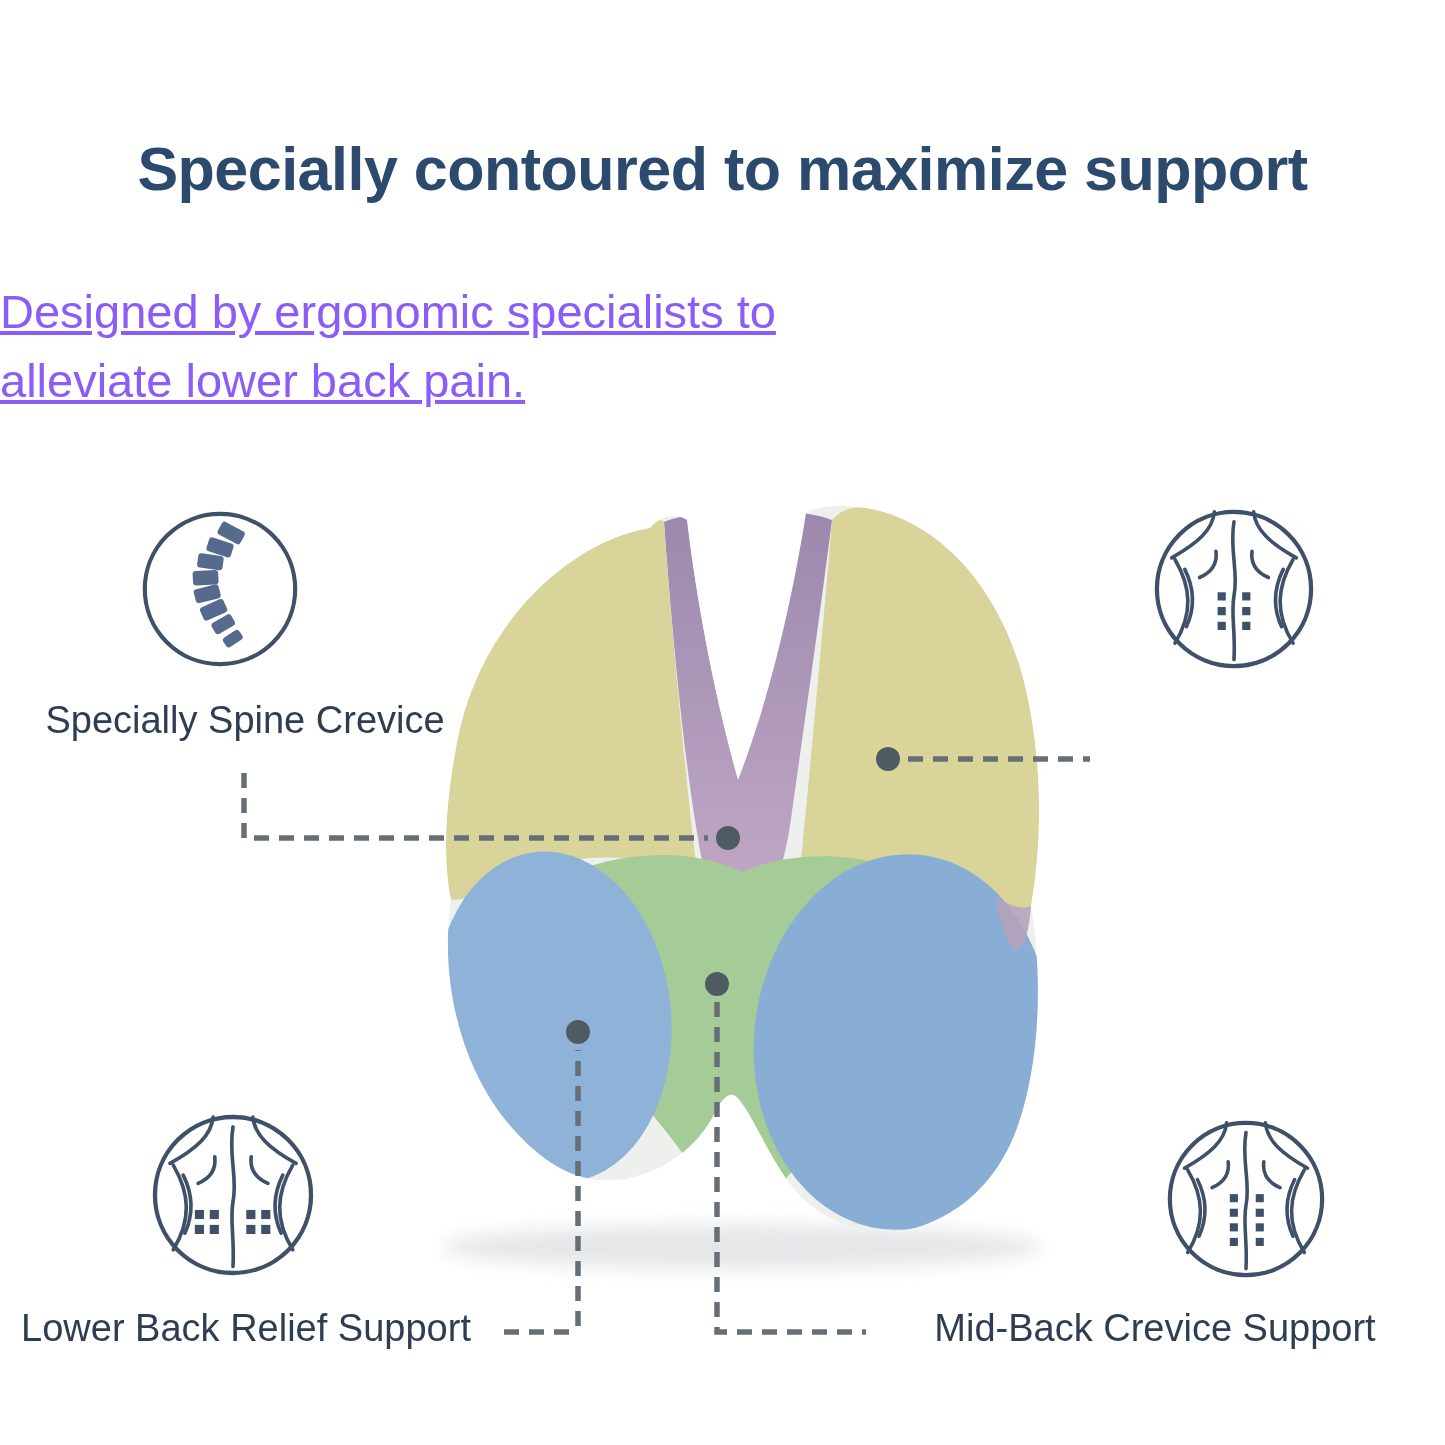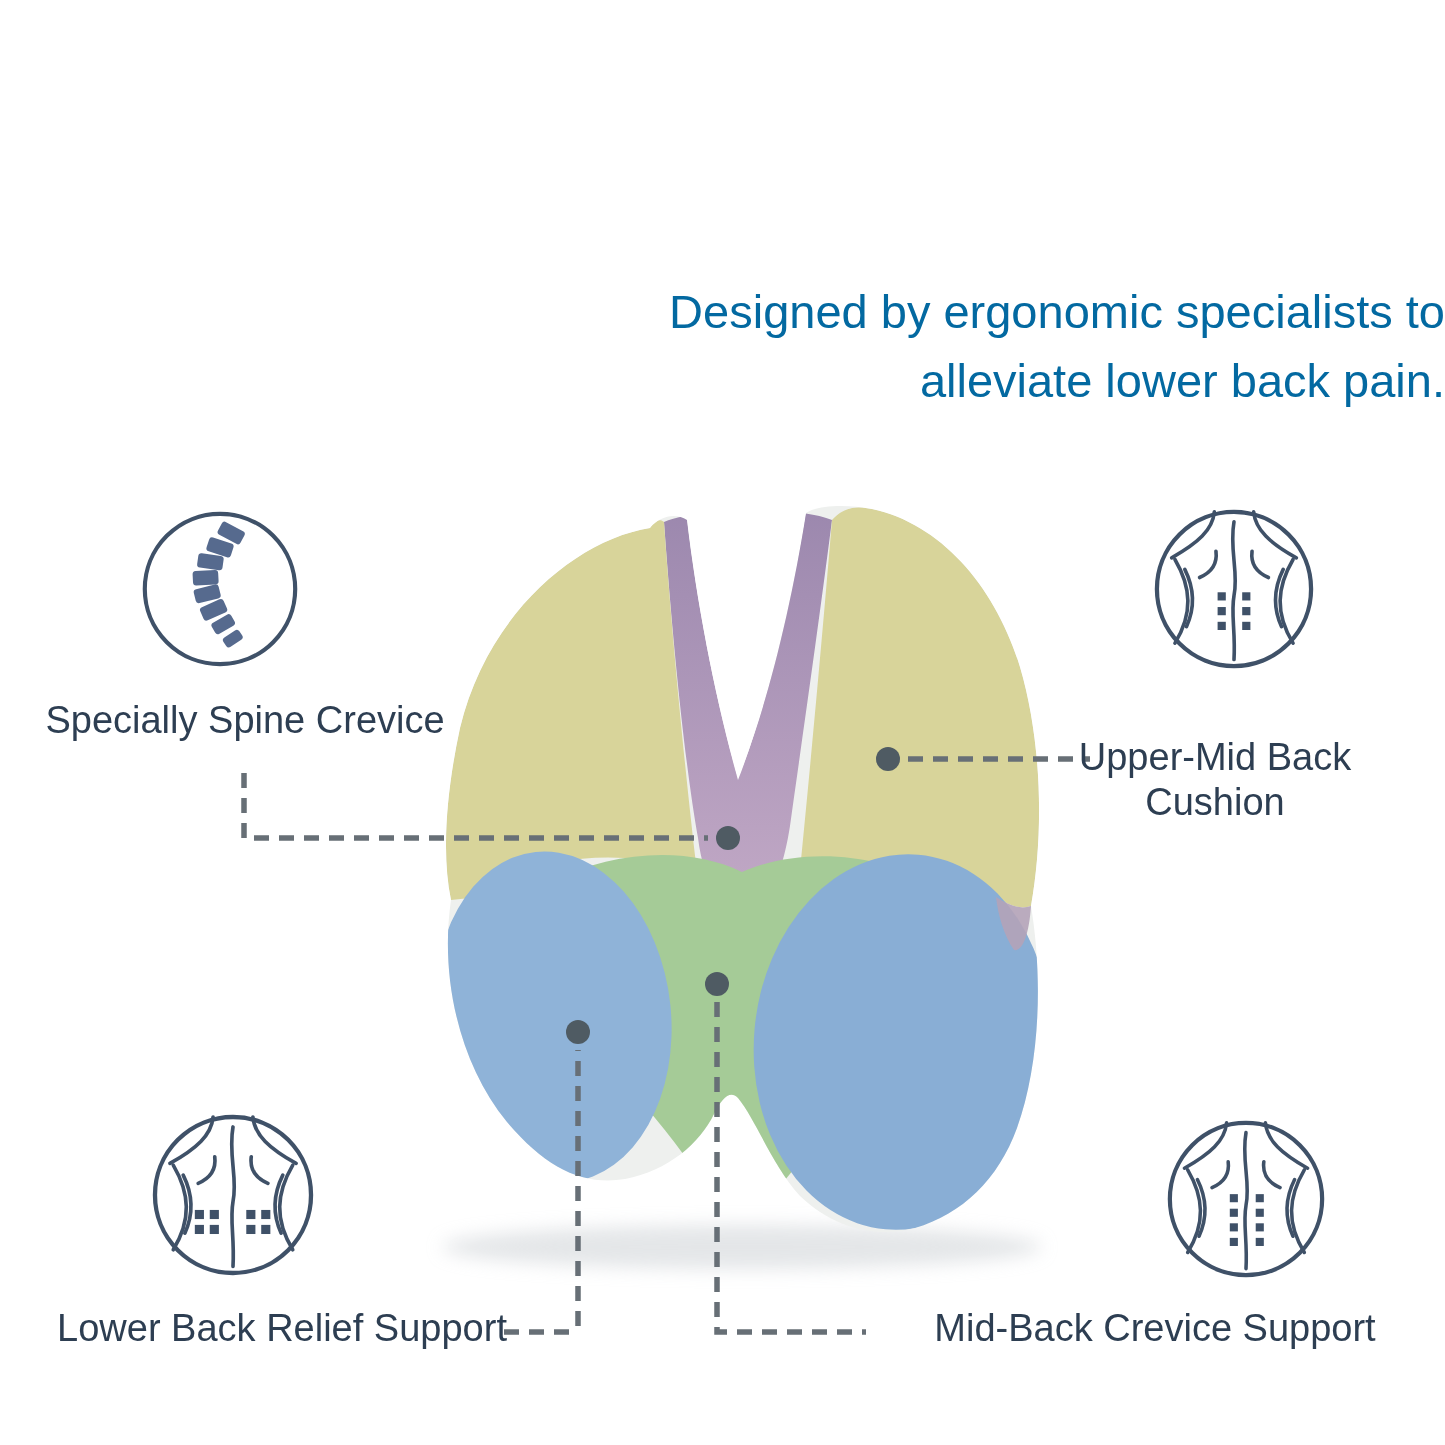--- a/index.html
+++ b/index.html
@@ -14,48 +14,50 @@
   .abs{position:absolute;}
   #title{
     top:134px;left:0;width:1445px;
     text-align:center;
     font-size:61px;font-weight:700;
     letter-spacing:-0.5px;
     color:#2b4a6d;
   }
   #subtitle{
     top:278px;left:0;width:1445px;
-    text-align:right;
+    text-align:left;
     font-size:47px;font-weight:400;
     line-height:1.46;
-    color:#0369a1;
+    color:#8b5cf6;
+    text-decoration:underline;
   }
   .callout-label{
     font-size:38px;
     color:#2d3e52;
     text-align:center;
     line-height:1.18;
   }
   #label-spine-crevice{top:698px;left:0;width:490px;}
   #label-upper-mid{top:735px;left:1035px;width:360px;}
-  #label-lower-back{top:1306px;left:0;width:492px;margin-left:36px;}
+  #label-lower-back{top:1306px;left:0;width:492px;}
   #label-mid-back{top:1306px;left:915px;width:480px;}
   .icon-wrap{display:block;}
   #icon-spine{top:509px;left:140px;width:160px;height:160px;}
   #icon-upper-back{top:507px;left:1152px;width:164px;height:164px;}
   #icon-lower-back{top:1112px;left:150px;width:166px;height:166px;}
   #icon-mid-back{top:1118px;left:1165px;width:162px;height:162px;}
   svg{display:block;}
   #diagram-svg{top:0;left:0;}
 </style>
 </head>
 <body>
 
 <div id="canvas">
 
+  <div id="title" class="abs">Specially contoured to maximize support</div>
   <div id="subtitle" class="abs">
     <span>Designed by ergonomic specialists to</span><br>
     <span>alleviate lower back pain.</span>
   </div>
 
   <svg id="diagram-svg" class="abs" width="1445" height="1445" viewBox="0 0 1445 1445">
     <defs>
       <clipPath id="pillowClip">
         <path d="M 650 528
                  C 575 540 487 615 460 728
@@ -243,22 +245,18 @@
         <rect x="40" y="65" width="5" height="5"></rect>
           <rect x="56" y="65" width="5" height="5"></rect>
         <rect x="40" y="74" width="5" height="5"></rect>
           <rect x="56" y="74" width="5" height="5"></rect>
       </g>
     </svg>
   </div>
 
   <div id="label-spine-crevice" class="abs callout-label">Specially Spine Crevice</div>
 
-  <div id="label-upper-mid" class="abs callout-label">
-    <span>Upper-Mid Back</span><br>
-    <span>Cushion</span>
-  </div>
 
   <div id="label-lower-back" class="abs callout-label">Lower Back Relief Support</div>
 
   <div id="label-mid-back" class="abs callout-label">Mid-Back Crevice Support</div>
 
 </div>
 
 </body></html>

